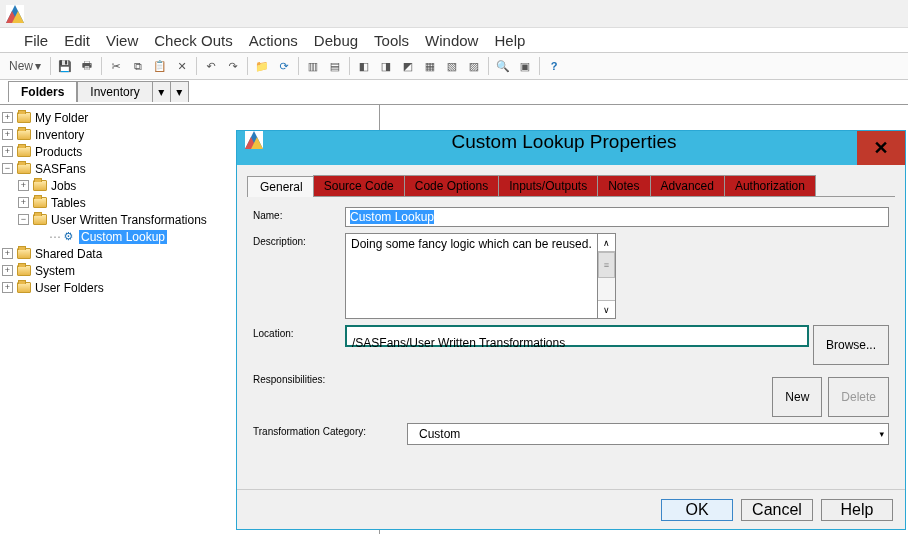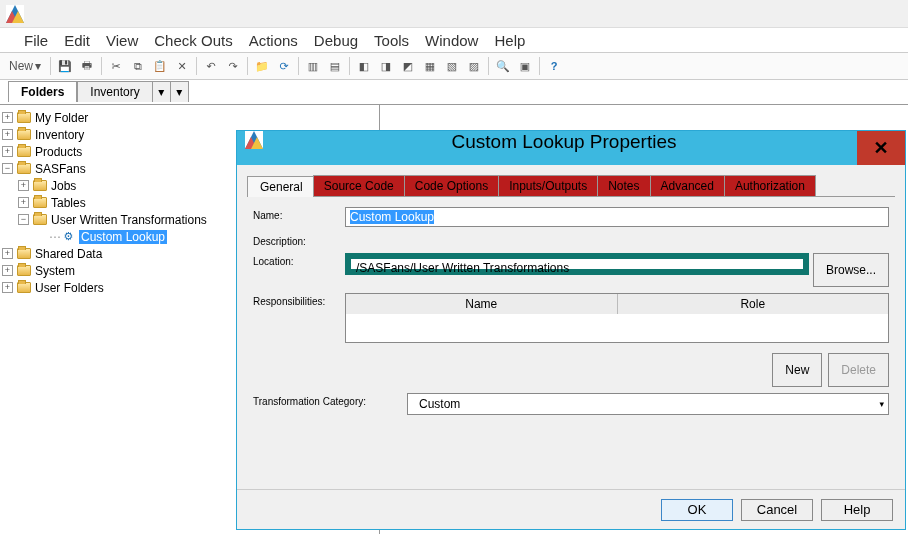--- a/index.html
+++ b/index.html
@@ -227,25 +227,25 @@
   .scrollbar .sbtn:last-child{border-bottom:none; border-top:1px solid #bbb;}
   .scrollbar .thumb{
     flex:1;
   }
   .scrollbar .thumb .grip{
     height:26px; background:#e2e2e2; border:1px solid #bbb;
     display:flex; align-items:center; justify-content:center; font-size:9px; color:#888;
   }
   .locbox { display:flex; gap:6px;}
   .loctext {
-    flex:1; border:6px solid #0f766e; background:#fff; height:22px;
-    padding:2px 5px; font-size:12px;
+    flex:1; border:2px solid #0f766e; background:#fff; height:22px;
+    padding:9px 5px; font-size:12px;
   }
   .wbtn {
-    height:34px; padding:0 12px;
+    height:40px; padding:0 12px;
     background:#efefef; border:1px solid #888;
     font-size:12px;
     display:flex; align-items:center;
   }
   .wbtn.disabled { color:#999; }
   .resptable {
     border:1px solid #888; background:#fff;
   }
   .resptable .hdr {
     display:flex; height:20px;
@@ -273,21 +273,21 @@
     position:absolute; bottom:0; left:0; right:0; height:40px;
     background:#f0f0f0;
     border-top:1px solid #ccc;
     display:flex; align-items:center; justify-content:flex-end;
     gap:8px; padding-right:12px;
   }
   .dlg-footer .fbtn {
     width:72px; height:22px;
     border:1px solid #888;
     background:#efefef;
-    font-size:13px;
+    font-size:16px;
     display:flex; align-items:center; justify-content:center;
   }
   .dlg-footer .fbtn.primary {
     border:1px solid #3a86c8;
     background:#e5f1fb;
   }
 </style>
 </head>
 <body>
 
@@ -436,38 +436,43 @@
     </div>
     <div class="formarea">
       <div class="frow">
         <div class="lbl">Name:</div>
         <div class="ctrl">
           <div class="txtinput"><span class="selected">Custom Lookup</span></div>
         </div>
       </div>
       <div class="frow">
         <div class="lbl">Description:</div>
+        <div class="ctrl">
+          <div class="descbox">
+            <div class="ta">Doing some fancy logic which can be reused.</div>
+            <div class="scrollbar">
+              <div class="sbtn">∧</div>
+              <div class="thumb">
+                  <div class="grip">≡</div>
+                </div>
+              <div class="sbtn">∨</div>
+            </div>
+          </div>
+        </div>
       </div>
       <div class="frow">
         <div class="lbl">Location:</div>
         <div class="ctrl locbox">
           <div class="loctext">/SASFans/User Written Transformations</div>
           <div class="wbtn">Browse...</div>
         </div>
       </div>
       <div class="frow">
         <div class="lbl">Responsibilities:</div>
         <div class="ctrl" style="flex-direction:column;">
-          <div class="resptable">
-            <div class="hdr">
-              <div class="col">Name</div>
-              <div class="col">Role</div>
-            </div>
-            <div class="body"></div>
-          </div>
           <div class="respbtns">
             <div class="wbtn">New</div>
             <div class="wbtn disabled">Delete</div>
           </div>
         </div>
       </div>
       <div class="frow catrow">
         <div class="lbl">Transformation Category:</div>
         <div class="ctrl">
           <div class="catselect">

